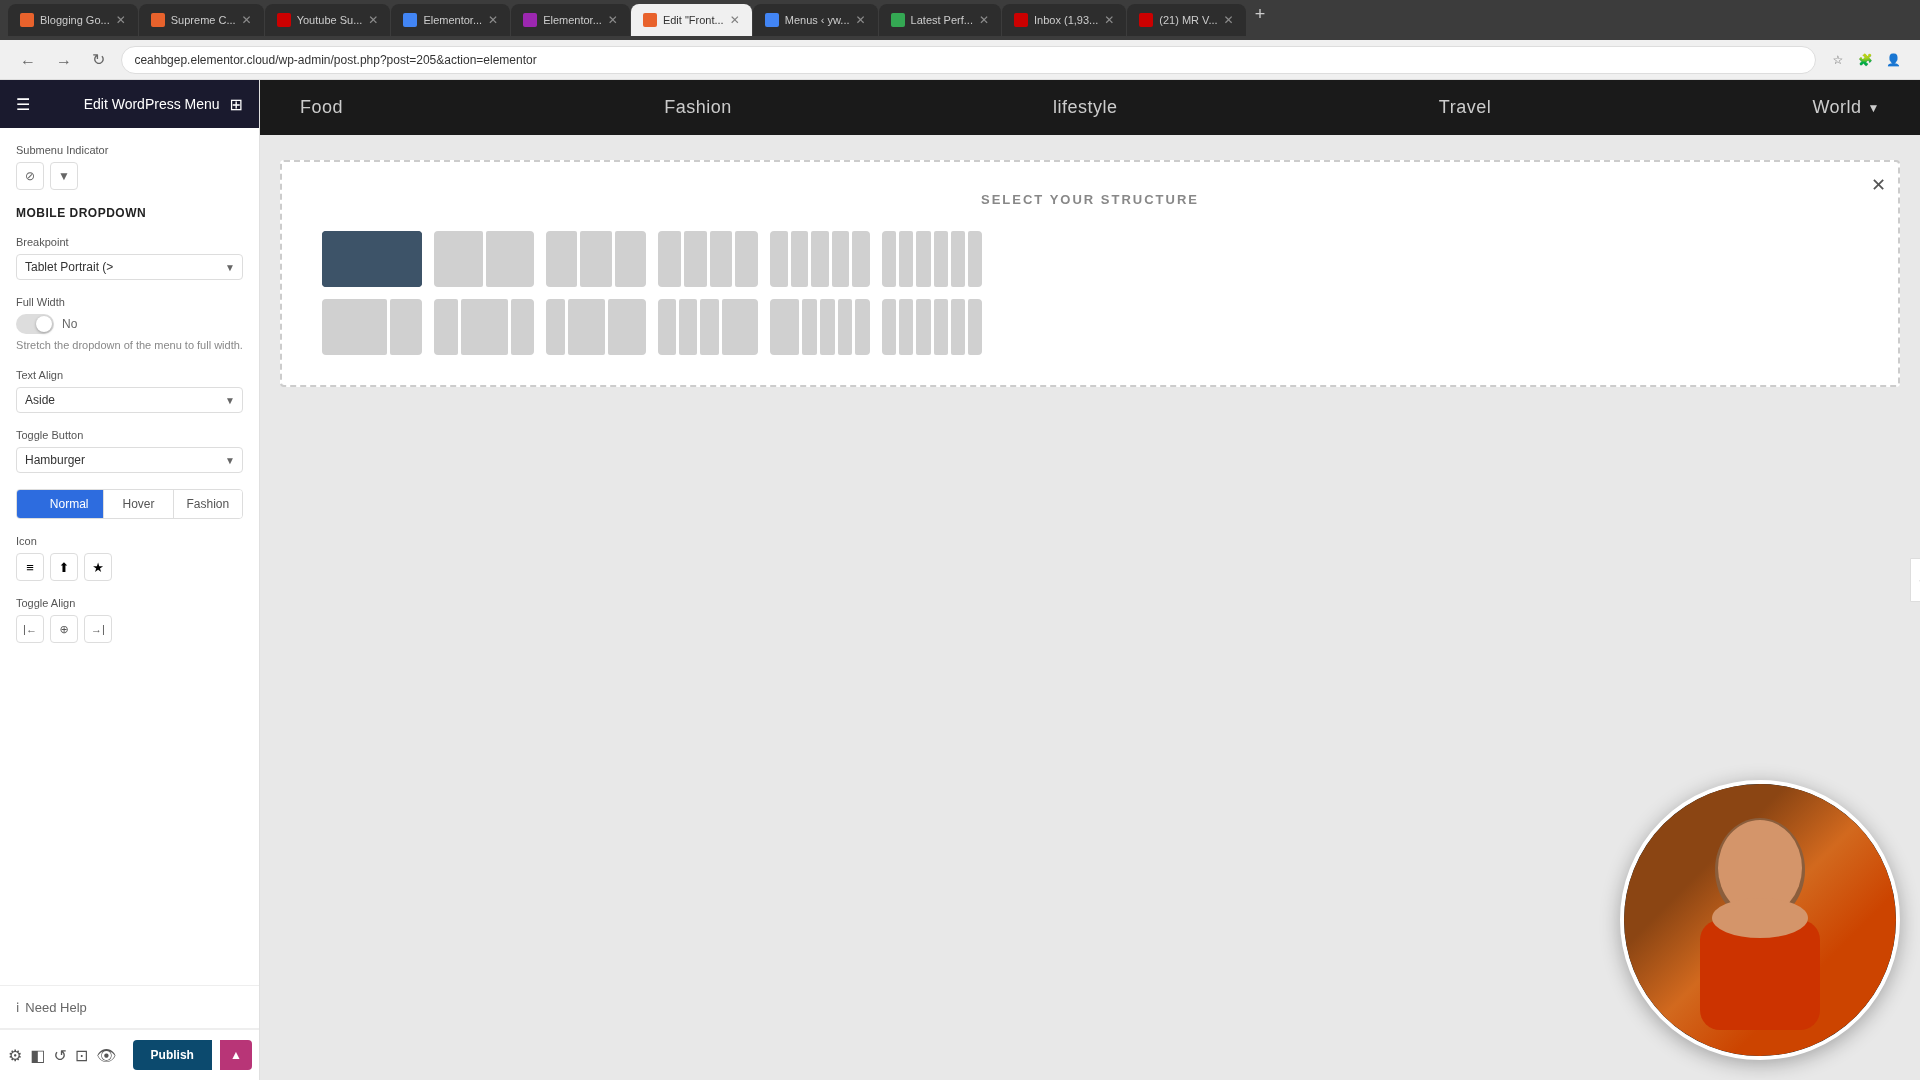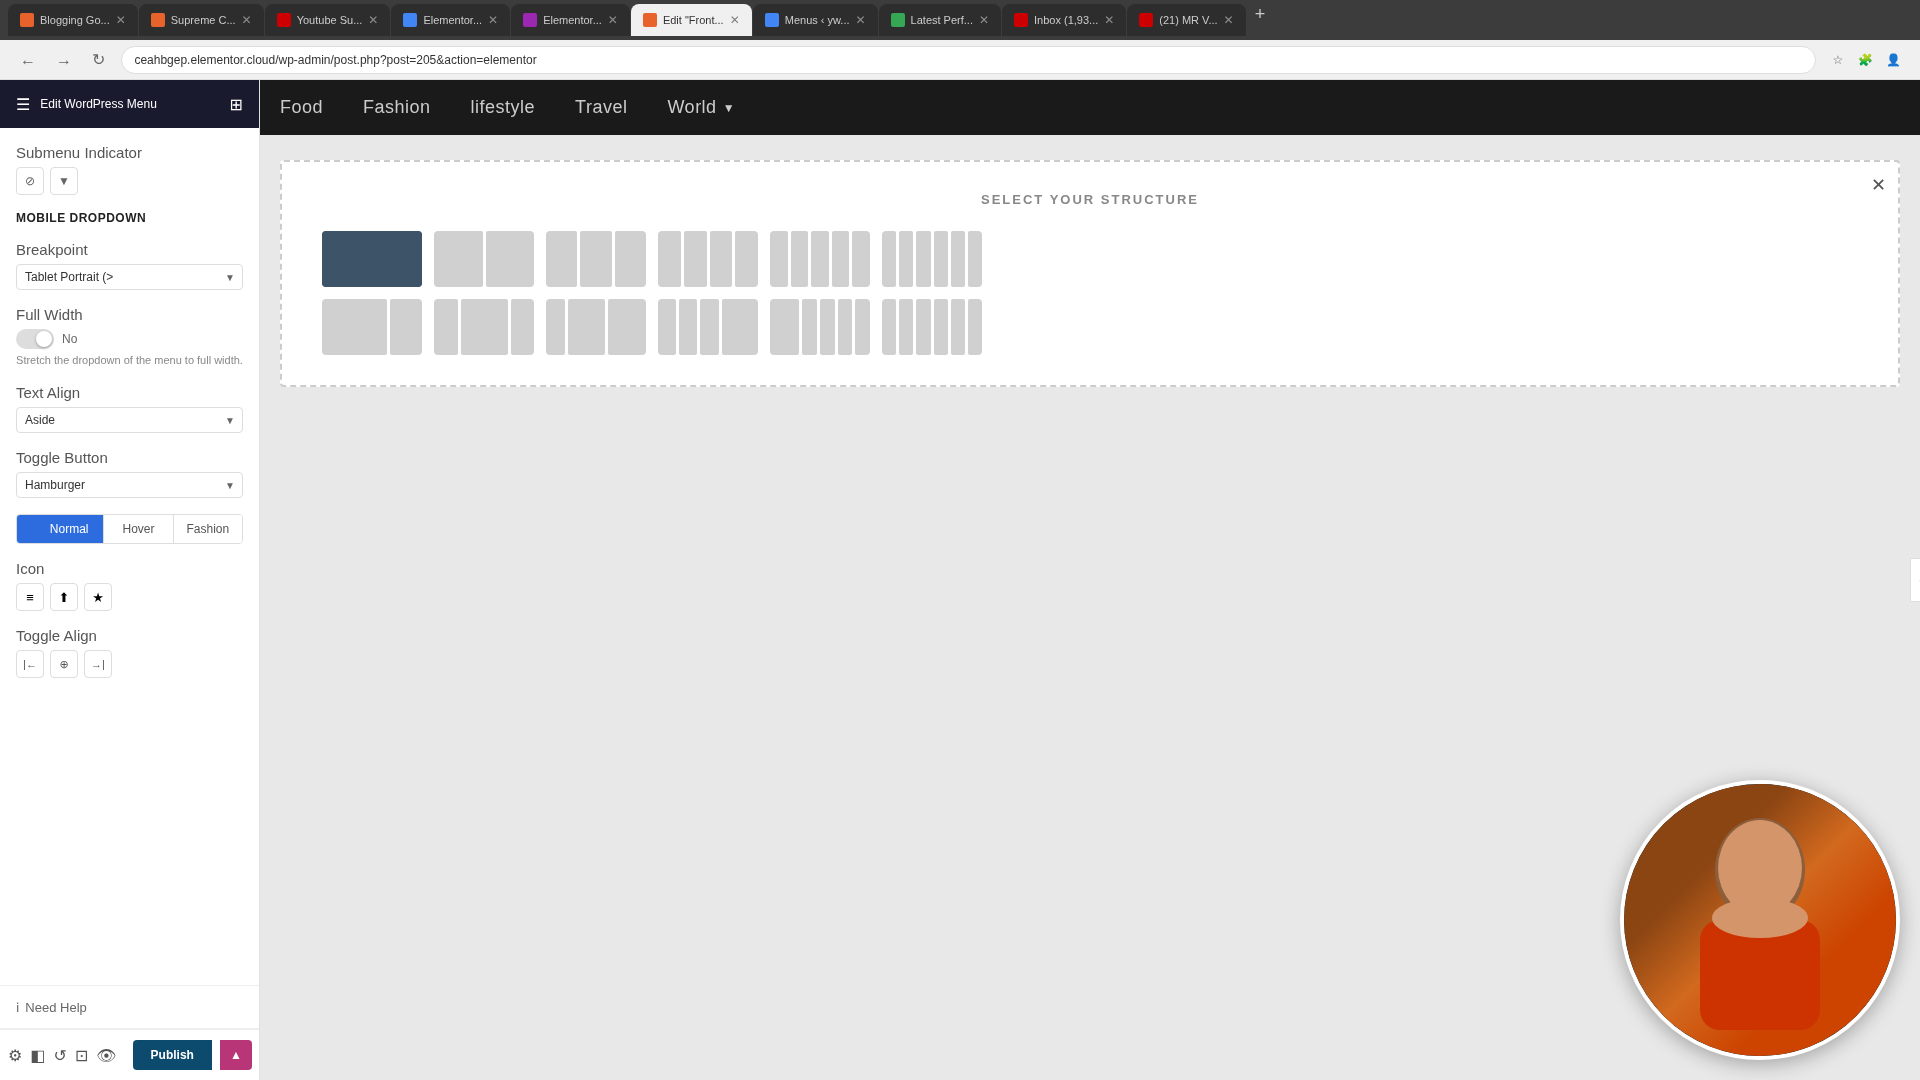--- a/index.html
+++ b/index.html
@@ -28,27 +28,27 @@
     .toolbar-icons { display: flex; gap: 8px; align-items: center; }
     .toolbar-icon { width: 20px; height: 20px; border-radius: 3px; cursor: pointer; display: flex; align-items: center; justify-content: center; font-size: 12px; color: #666; }
 
     
     .main-layout { display: flex; height: calc(1080px - 80px); }
 
     
     .sidebar { width: 260px; background: white; border-right: 1px solid #e0e0e0; display: flex; flex-direction: column; flex-shrink: 0; }
     .sidebar-header { display: flex; align-items: center; padding: 12px 16px; background: #1a1a2e; color: white; gap: 10px; height: 48px; }
     .sidebar-header-icon { font-size: 16px; cursor: pointer; }
-    .sidebar-header-title { font-size: 12px; font-weight: 500; flex: 1; }
+    .sidebar-header-title { font-size: 14px; font-weight: 500; flex: 1; text-align: right; }
     .sidebar-header-apps { font-size: 16px; cursor: pointer; }
 
     .sidebar-content { flex: 1; overflow-y: auto; padding: 16px; }
 
     .form-group { margin-bottom: 16px; }
-    .form-label { font-size: 15px; color: #555; margin-bottom: 6px; display: block; font-weight: 500; }
+    .form-label { font-size: 11px; color: #555; margin-bottom: 6px; display: block; font-weight: 500; }
     .form-control { width: 100%; padding: 6px 10px; border: 1px solid #ddd; border-radius: 4px; font-size: 12px; color: #333; background: white; }
 
     .submenu-indicator-row { display: flex; gap: 6px; }
     .icon-btn { width: 28px; height: 28px; border: 1px solid #ddd; border-radius: 4px; background: white; cursor: pointer; display: flex; align-items: center; justify-content: center; font-size: 12px; color: #666; }
 
     .section-title { font-size: 12px; font-weight: 700; color: #222; margin-bottom: 12px; text-transform: uppercase; letter-spacing: 0.5px; }
 
     .toggle-switch { display: flex; align-items: center; gap: 8px; }
     .toggle { width: 38px; height: 20px; background: #ddd; border-radius: 10px; cursor: pointer; position: relative; display: flex; align-items: center; }
     .toggle.off { background: #ddd; }
@@ -80,21 +80,21 @@
     
     .bottom-bar { display: flex; align-items: center; background: white; border-top: 2px solid #eee; height: 52px; padding: 0 8px; gap: 8px; }
     .bottom-icon { width: 32px; height: 32px; border-radius: 4px; display: flex; align-items: center; justify-content: center; cursor: pointer; font-size: 16px; color: #555; }
     .publish-btn { background: #0c4a6e; color: white; border: none; border-radius: 4px 0 0 4px; padding: 8px 18px; font-size: 12px; font-weight: 600; cursor: pointer; display: flex; align-items: center; }
     .publish-arrow { background: #b83577; color: white; border: none; border-radius: 0 4px 4px 0; padding: 8px 10px; font-size: 12px; cursor: pointer; }
 
     
     .canvas-area { flex: 1; background: #e8e8e8; position: relative; overflow: hidden; }
 
     
-    .preview-nav { background: #1a1a1a; height: 55px; display: flex; align-items: center; justify-content: flex-start; padding: 0 20px; gap: 40px; }
+    .preview-nav { background: #1a1a1a; height: 55px; display: flex; align-items: center; justify-content: space-between; padding: 0 40px; gap: 40px; }
     .preview-nav-item { color: #cccccc; font-size: 18px; cursor: pointer; letter-spacing: 0.5px; display: flex; align-items: center; gap: 6px; }
     .preview-nav-item .dropdown-arrow { font-size: 12px; }
 
     
     .structure-overlay { position: absolute; top: 80px; left: 20px; right: 20px; background: white; border: 2px dashed #ccc; border-radius: 4px; padding: 30px 40px; }
     .structure-title { text-align: center; font-size: 13px; font-weight: 600; color: #888; letter-spacing: 2px; margin-bottom: 24px; }
     .structure-grid { display: flex; flex-direction: column; gap: 12px; }
     .structure-row { display: flex; gap: 12px; }
     .structure-item { cursor: pointer; border-radius: 4px; overflow: hidden; }
     .structure-item.selected { background: #3d5368 !important; }

